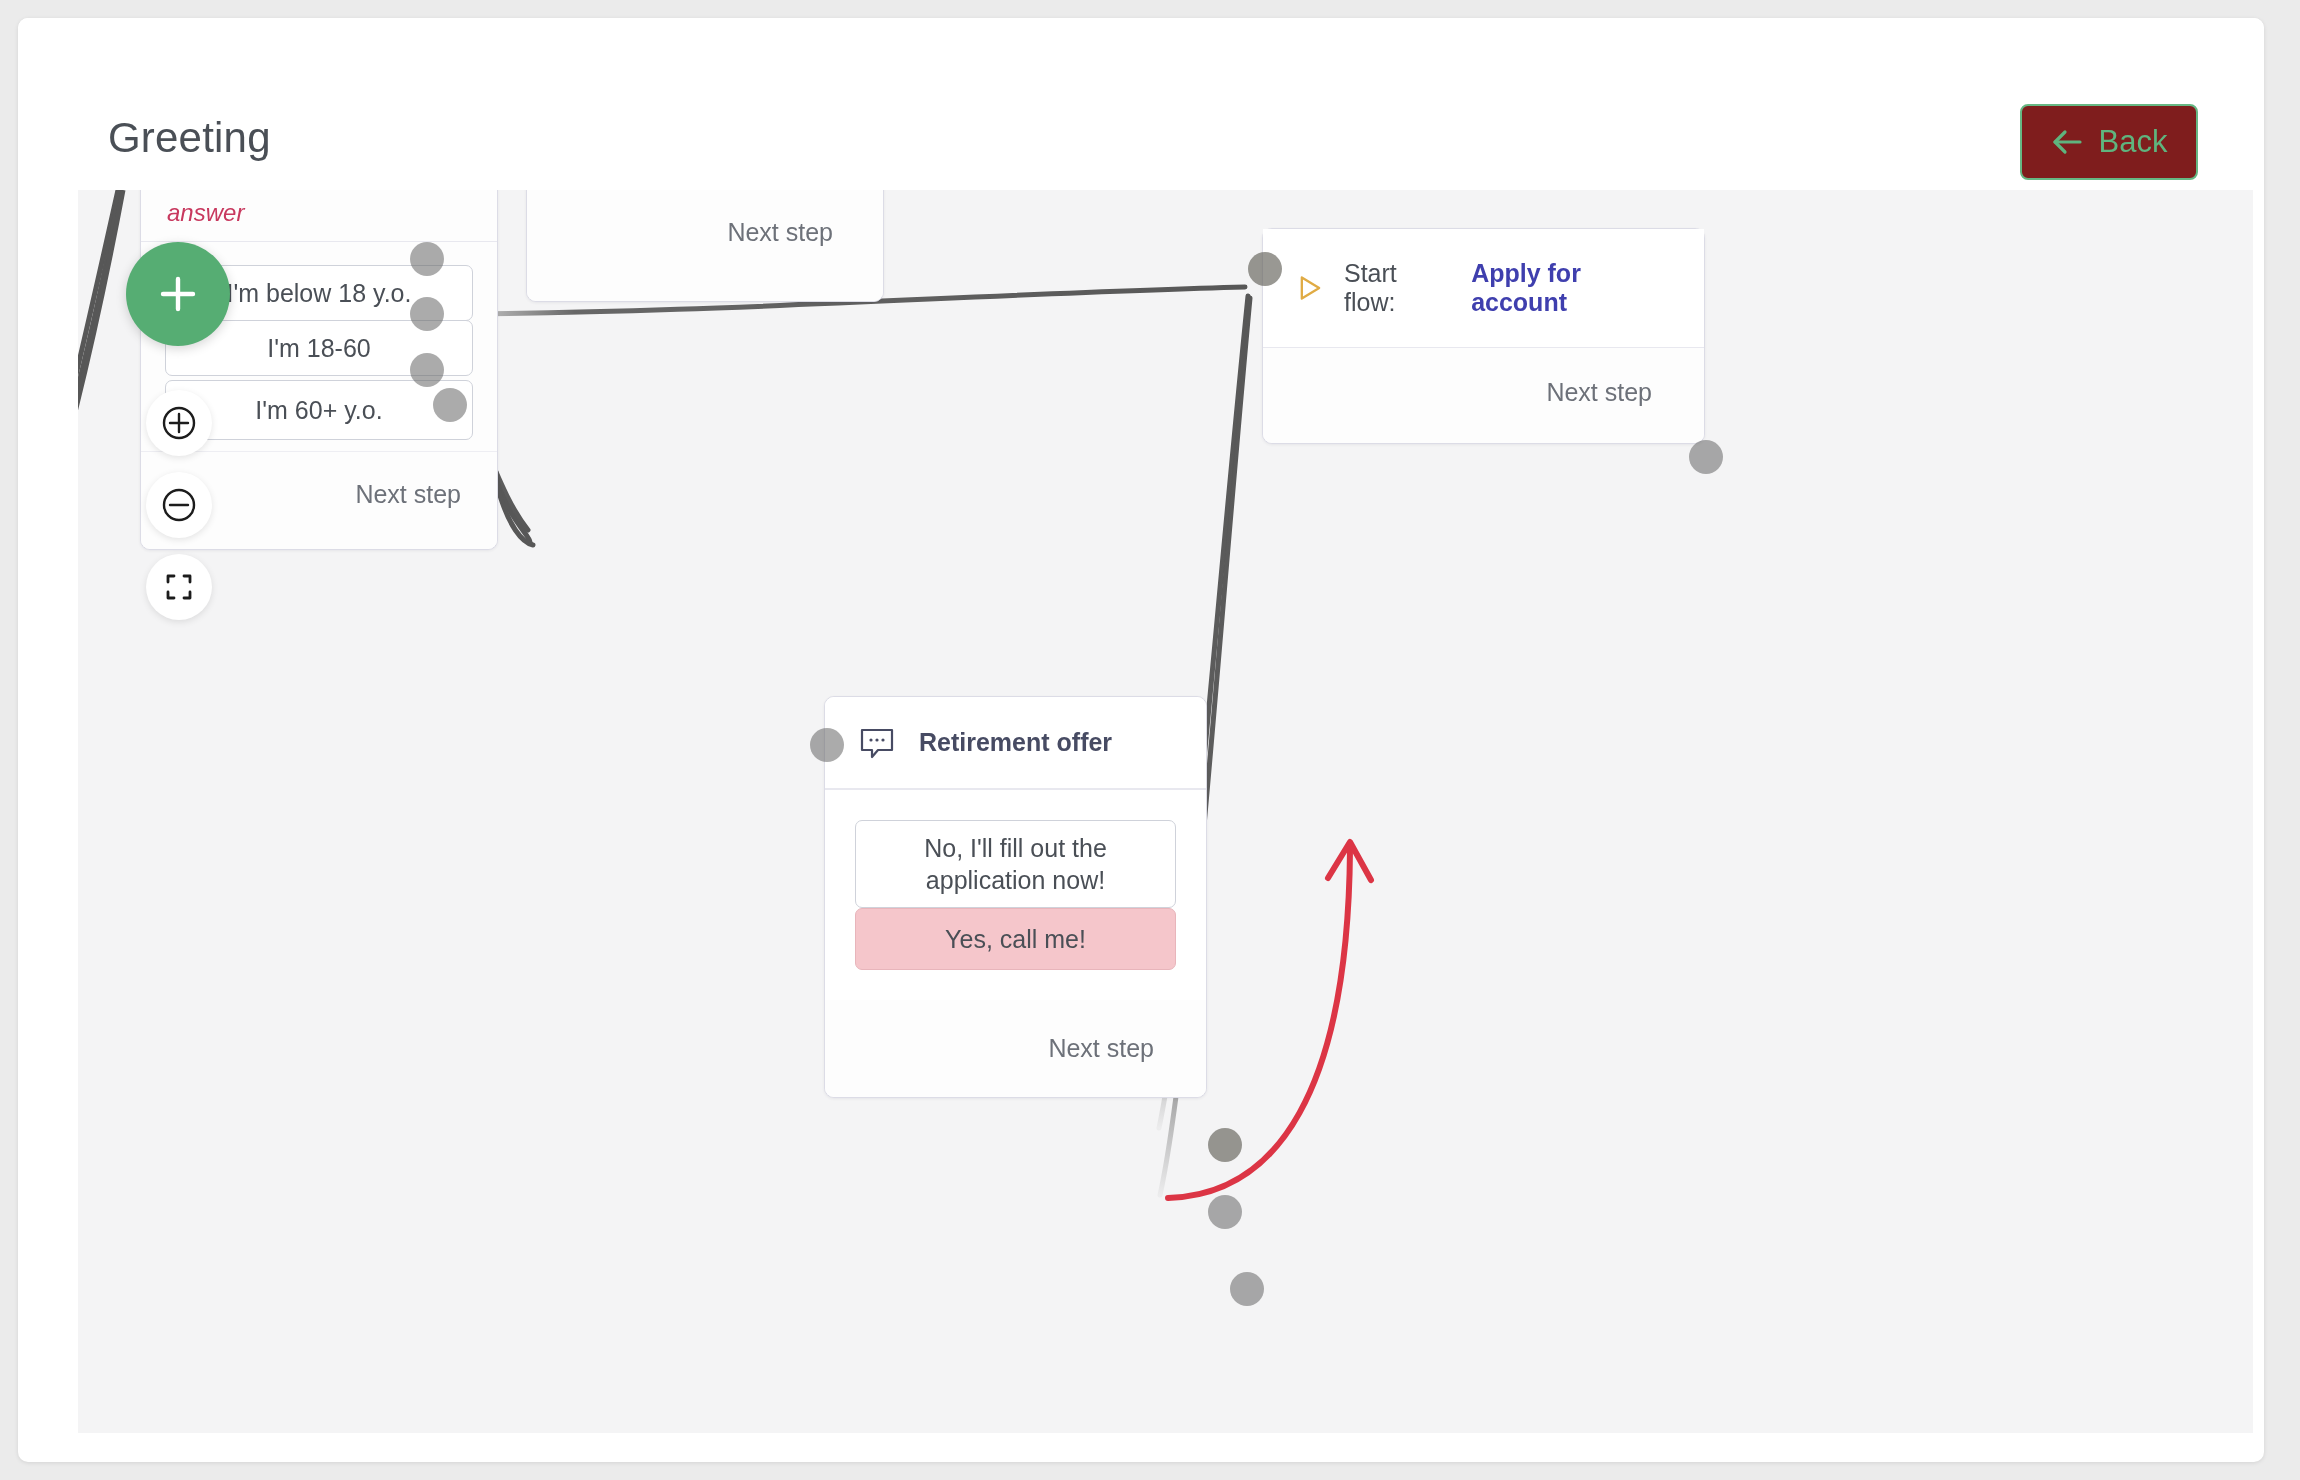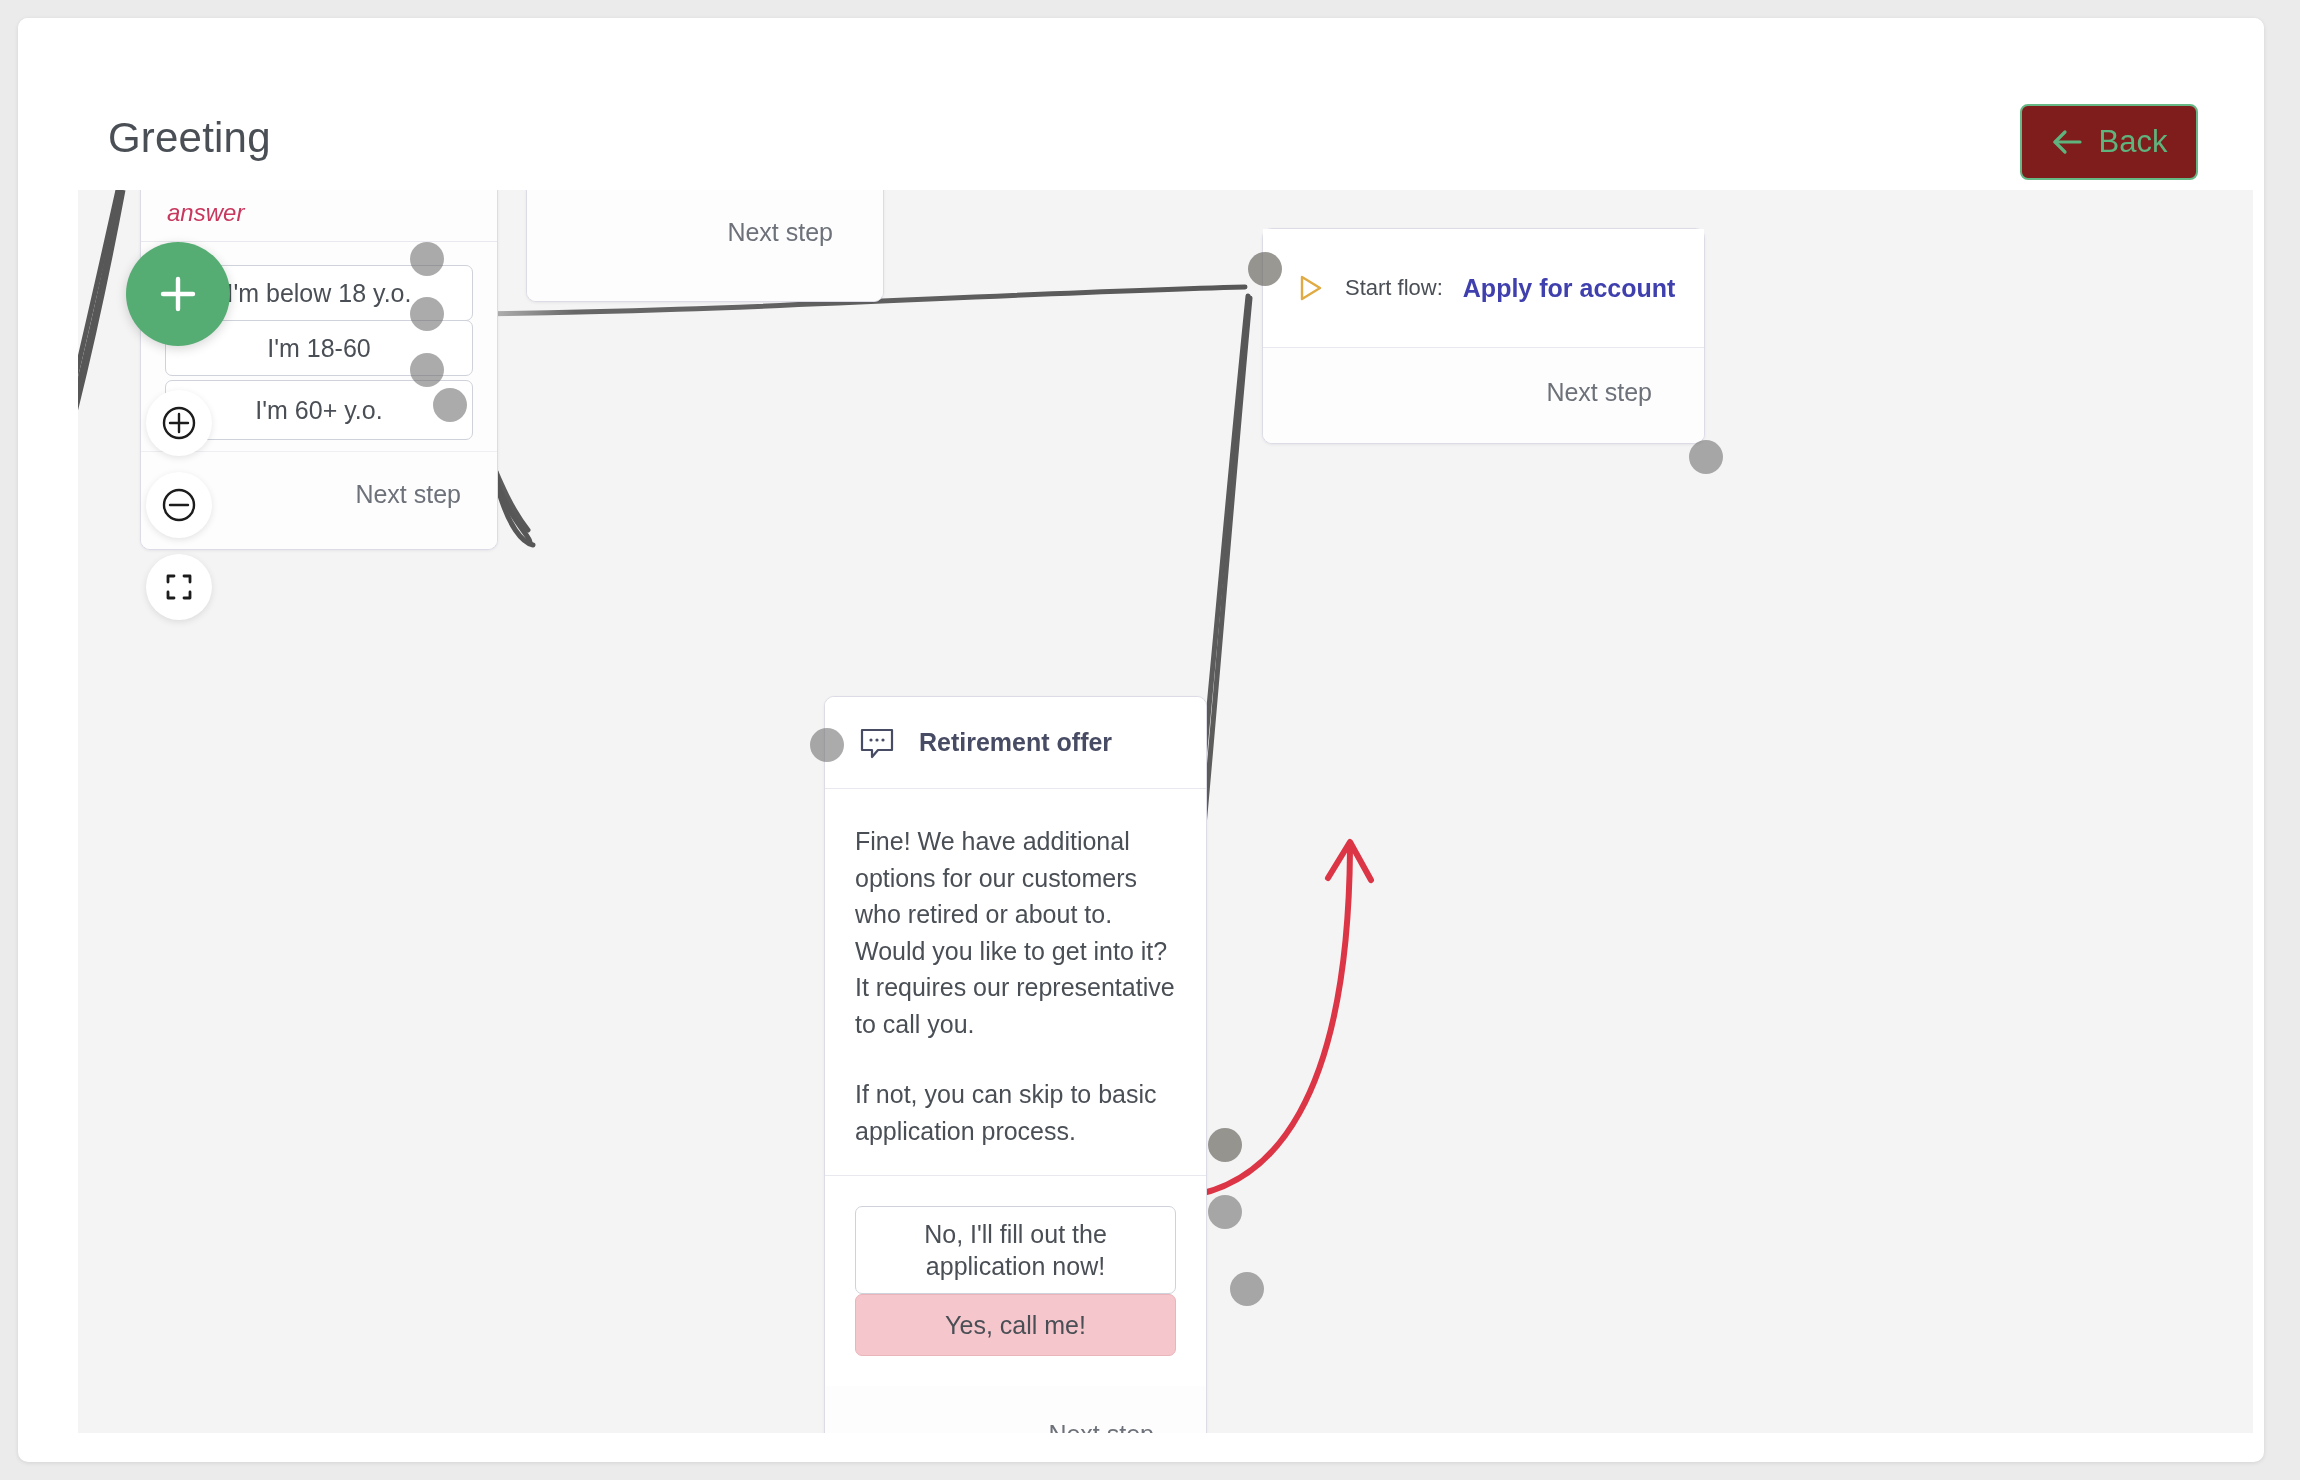--- a/index.html
+++ b/index.html
@@ -291,21 +291,21 @@
         </div>
       </div>
     </div>
 
     <div class="node" style="left:1184px; top:38px; width:443px;">
 
       <div class="node-body" style="height:118px; display:flex; align-items:center; gap:20px; padding-left:34px;">
         <svg width="28" height="30" viewBox="0 0 28 30">
           <path d="M5 4 L23 15 L5 26 Z" fill="none" stroke="#e0ab44" stroke-width="2.4" stroke-linejoin="round"></path>
         </svg>
-        <span style="font-size:22px; color:#4a4f56;">Start flow:</span>
+        <span style="font-size:25px; color:#4a4f56;">Start flow:</span>
         <span style="font-size:25px; font-weight:bold; color:#3f3fae; cursor:pointer;">Apply for account</span>
       </div>
 
       <div class="node-footer" style="height:96px; padding-top:30px; padding-right:52px;">
         <span class="next-step-label">Next step</span>
       </div>
     </div>
     <div class="dot dark" style="left:1170px; top:62px;"></div>
     <div class="dot" style="left:1611px; top:250px;"></div>
 
@@ -313,24 +313,20 @@
       <div class="node-header plain" style="height:92px; padding-left:34px;">
         <svg width="38" height="34" viewBox="0 0 38 34">
           <path d="M3 4 h30 v20 h-14 l-6 7 v-7 h-10 z" fill="none" stroke="#474b63" stroke-width="2.2" stroke-linejoin="round"></path>
           <circle cx="12" cy="14" r="1.6" fill="#474b63"></circle>
           <circle cx="18" cy="14" r="1.6" fill="#474b63"></circle>
           <circle cx="24" cy="14" r="1.6" fill="#474b63"></circle>
         </svg>
         <span class="node-title">Retirement offer</span>
       </div>
 
-      <div class="node-body" style="padding:34px 30px 26px 30px;">
-        <p style="font-size:25px; color:#4a4f56; line-height:1.46; margin-bottom:34px;">Fine! We have additional options for our customers who retired or about to. Would you like to get into it? It requires our representative to call you.</p>
-        <p style="font-size:25px; color:#4a4f56; line-height:1.46;">If not, you can skip to basic application process.</p>
-      </div>
 
       <div style="border-top:1px solid #e8e8ef; padding:30px 30px 10px 30px; background:#ffffff;">
         <div class="answer-btn" style="height:88px;">
           <span>No, I'll fill out the application now!</span>
         </div>
         <div class="answer-btn pink" style="height:62px; margin-bottom:20px;">
           <span>Yes, call me!</span>
         </div>
       </div>
 

